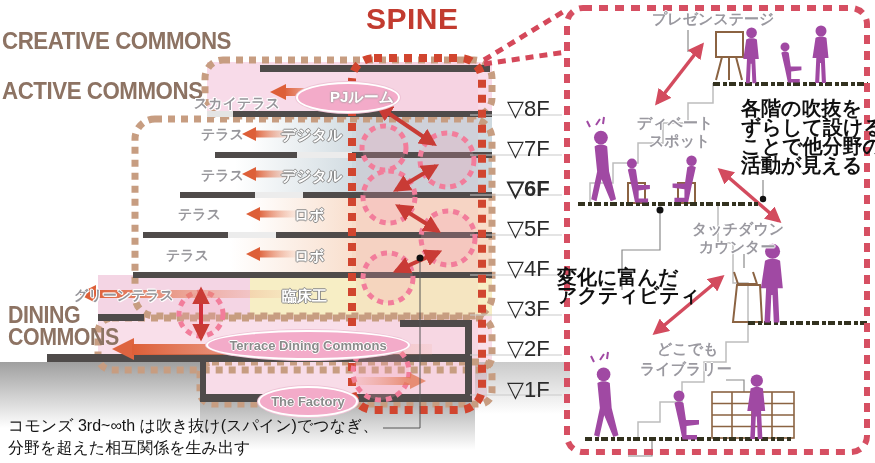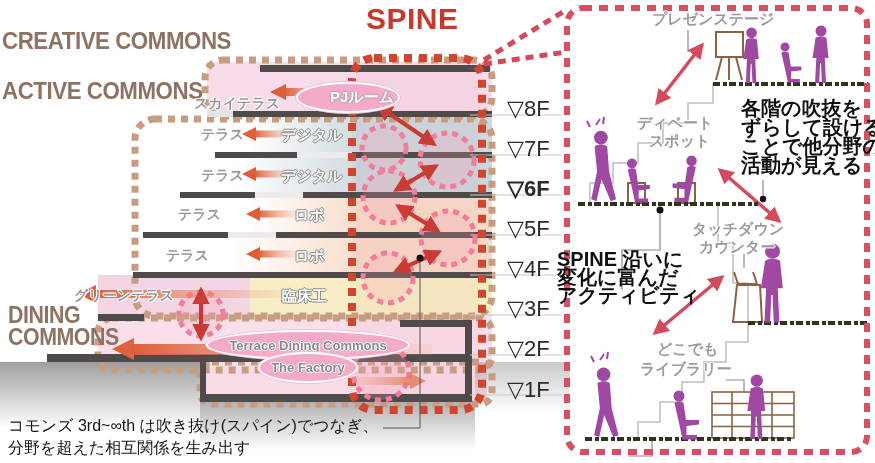--- a/index.html
+++ b/index.html
@@ -272,37 +272,36 @@
   <div class="txt wlab" style="left:294px;top:206px;">ロボ</div>
   <div class="txt wlab" style="left:294px;top:247px;">ロボ</div>
   <div class="txt wlab" style="left:282px;top:287px;">臨床工</div>
 
   <div class="ellipse" style="left:296px;top:82px;width:100px;height:27px;">
     <span class="in-w">PJルーム</span>
   </div>
   <div class="ellipse" style="left:206px;top:330px;width:200px;height:26px;">
     <span class="in-g">Terrace Dining Commons</span>
   </div>
-  <div class="ellipse" style="left:258px;top:352px;width:96px;height:27px;">
+  <div class="ellipse" style="left:258px;top:386px;width:96px;height:27px;">
     <span class="in-g">The Factory</span>
   </div>
 
   <div class="txt cap" style="left:8px;top:416px;">コモンズ 3rd~∞th は吹き抜け(スパイン)でつなぎ、</div>
   <div class="txt cap" style="left:8px;top:438px;">分野を超えた相互関係を生み出す</div>
 
   <div class="txt plab" style="left:652px;top:10px;">プレゼンステージ</div>
   <div class="txt plab" style="left:637px;top:114px;">ディベート</div>
   <div class="txt plab" style="left:649px;top:132px;">スポット</div>
   <div class="txt plab" style="left:692px;top:220px;">タッチダウン</div>
   <div class="txt plab" style="left:699px;top:238px;">カウンター</div>
   <div class="txt plab" style="left:657px;top:340px;">どこでも</div>
   <div class="txt plab" style="left:640px;top:360px;">ライブラリー</div>
 
   <div class="txt note" style="left:741px;top:95px;">各階の吹抜を</div>
   <div class="txt note" style="left:741px;top:114px;">ずらして設ける</div>
   <div class="txt note" style="left:741px;top:133px;">ことで他分野の</div>
   <div class="txt note" style="left:741px;top:152px;">活動が見える</div>
 
-  <div class="txt note" style="left:557px;top:246px;">SPINE 沿いに</div>
   <div class="txt note" style="left:557px;top:282px;">アクティビティ</div>
   <div class="txt note" style="left:557px;top:264px;">変化に富んだ</div>
 
 </div>
 
 </body></html>

